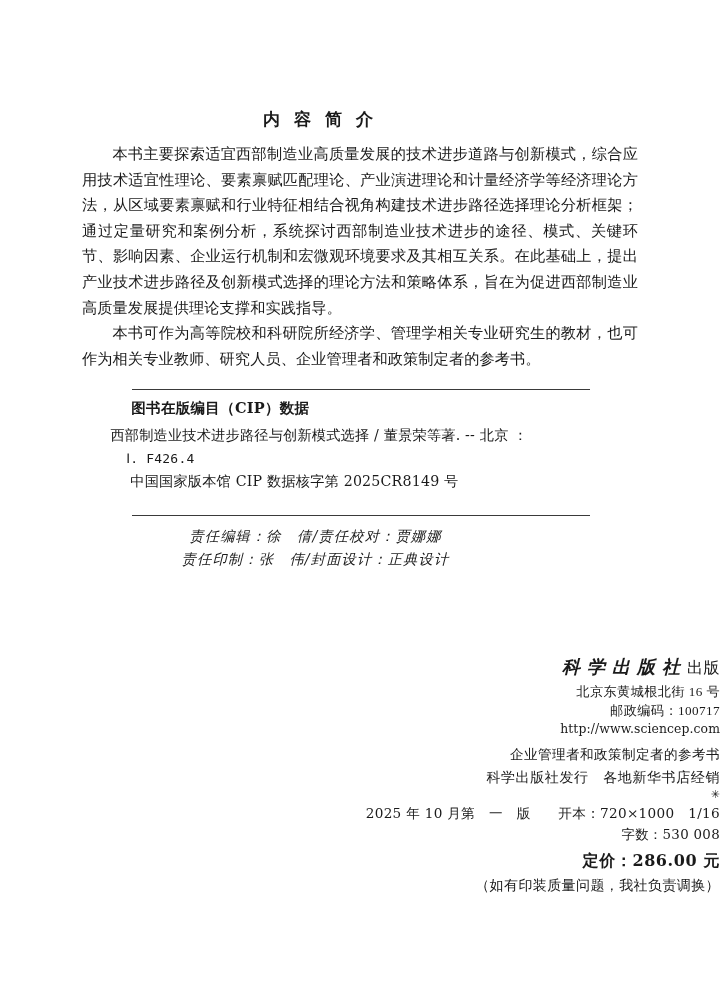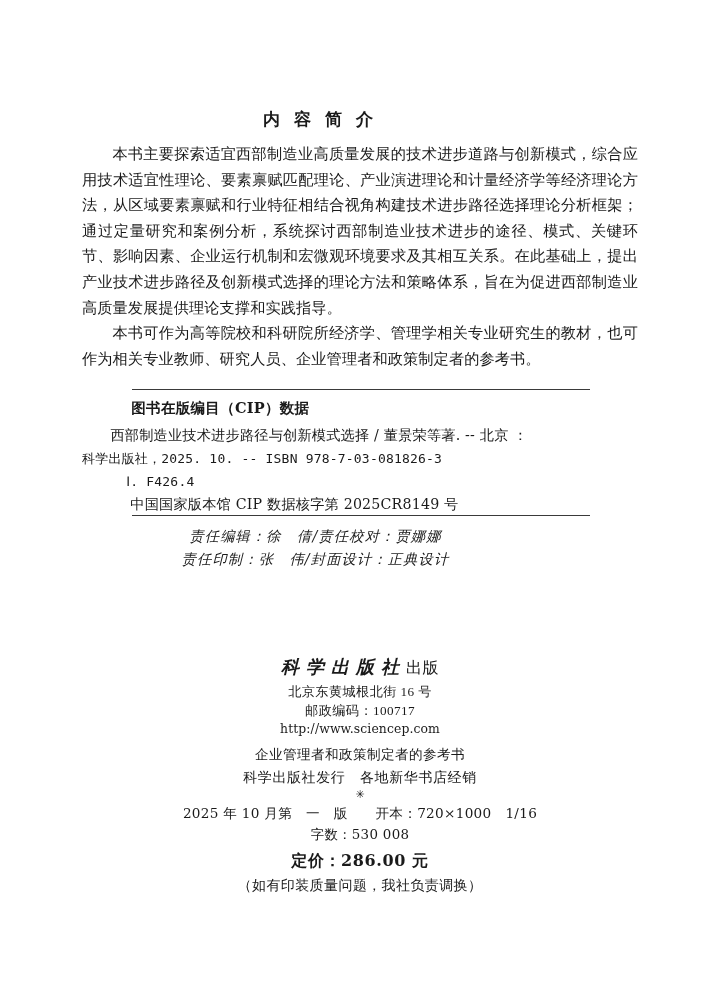--- a/index.html
+++ b/index.html
@@ -111,21 +111,21 @@
     font-family: "DejaVu Serif", "Liberation Serif", serif;
     font-style: italic;
   }
 
   
   .colophon {
     position: absolute;
     top: 656px;
     left: 0;
     width: 720px;
-    text-align: center;
+    text-align: right;
   }
   .pub-logo-line {
     font-size: 17px;
     line-height: 22px;
     margin-bottom: 4px;
   }
   .pub-logo {
     font-weight: bold;
     font-style: italic;
     letter-spacing: 7px;
@@ -202,21 +202,20 @@
   <div class="summary-body">
     <p class="summary-para">本书主要探索适宜西部制造业高质量发展的技术进步道路与创新模式，综合应用技术适宜性理论、要素禀赋匹配理论、产业演进理论和计量经济学等经济理论方法，从区域要素禀赋和行业特征相结合视角构建技术进步路径选择理论分析框架；通过定量研究和案例分析，系统探讨西部制造业技术进步的途径、模式、关键环节、影响因素、企业运行机制和宏微观环境要求及其相互关系。在此基础上，提出产业技术进步路径及创新模式选择的理论方法和策略体系，旨在为促进西部制造业高质量发展提供理论支撑和实践指导。</p>
     <p class="summary-para">本书可作为高等院校和科研院所经济学、管理学相关专业研究生的教材，也可作为相关专业教师、研究人员、企业管理者和政策制定者的参考书。</p>
   </div>
 
   <div class="rule rule-top"></div>
 
   <div class="cip-block">
     <div class="cip-title">图书在版编目（CIP）数据</div>
     <div class="cip-line indent2">西部制造业技术进步路径与创新模式选择 / 董景荣等著. -- 北京 ：</div>
-    <div class="cip-line cip-mono">科学出版社，2025. 10. -- ISBN 978-7-03-081826-3</div>
     <div class="cip-line indent3 cip-mono">Ⅰ. F426.4</div>
     <div class="cip-line indent3">中国国家版本馆 CIP 数据核字第 2025CR8149 号</div>
   </div>
 
   <div class="rule rule-bottom"></div>
 
   <div class="staff-block">
     <div class="staff-line">责任编辑：徐　倩/责任校对：贾娜娜</div>
     <div class="staff-line">责任印制：张　伟/封面设计：正典设计</div>
   </div>

